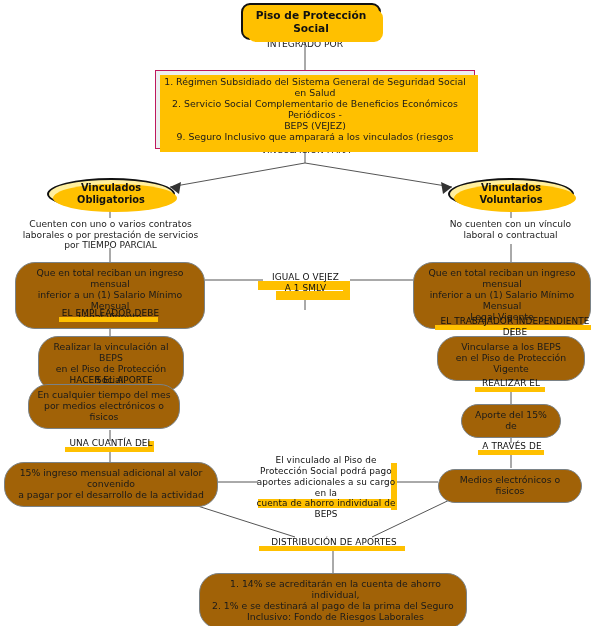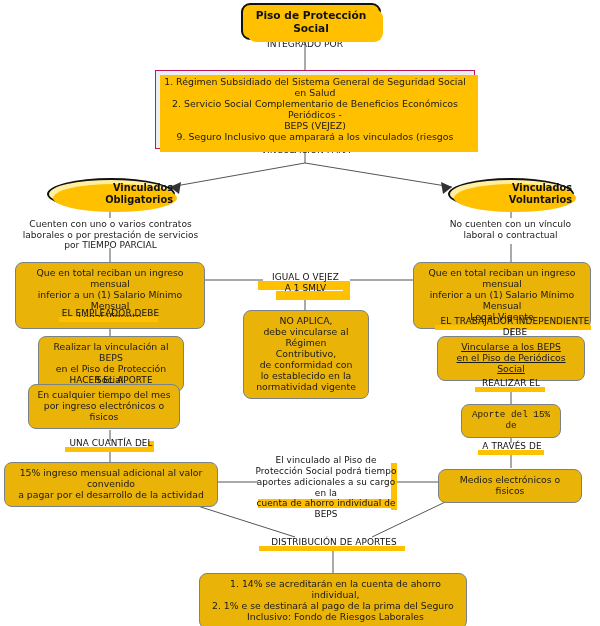--- a/index.html
+++ b/index.html
@@ -17,23 +17,23 @@
   .node{
     position:absolute;
     box-sizing:border-box;
     text-align:center;
     line-height:1.18;
     color:#1a1a1a;
   }
 
   
   .rbox{
-    background:#eab308;
+    background:#a16207;
     border:1px solid #7a8287;
-    border-radius:8px;
+    border-radius:20px;
     font-size:9.3px;
     padding:5px 7px;
     box-shadow:3px 3px 0 -1px rgba(0,0,0,0);
   }
 
   
   .sqbox{
     background:#eceff1;
     border:1px solid #be185d;
     border-radius:0;
@@ -69,21 +69,20 @@
 
   
   .ellipse{
     background:#ffef9e;
     border:2px solid #111;
     border-radius:50%;
     font-size:9.8px;
     font-weight:bold;
     display:flex;align-items:center;justify-content:center;
     color:#111;
-    text-align:right;
   }
   .ellipse::after{
     content:"";
     position:absolute;
     left:4px;right:-4px;top:4px;bottom:-4px;
     border-radius:50%;
     background:#ffc000;
     z-index:-1;
   }
 
@@ -208,67 +207,59 @@
   </div>
 
   <div class="node hl wrapz" style="left:258px;top:272px;width:95px;">
     <span class="mark" style="left:0px;top:9px;width:88px;height:9px;"></span>
     <span class="mark" style="left:85px;top:9px;width:7px;height:19px;"></span>
     <span class="mark" style="left:18px;top:19px;width:72px;height:9px;"></span>
     <div>IGUAL O VEJEZ</div>
     <div>A 1 SMLV</div>
   </div>
 
-  <div class="node rbox wrapz" style="left:243px;top:310px;width:126px;">
-    <div>NO APLICA,</div>
-    <div>debe vincularse al Régimen</div>
-    <div>Contributivo,</div>
-    <div>de conformidad con</div>
-    <div>lo establecido en la</div>
-    <div>normatividad vigente</div>
-  </div>
 
   <div class="node hl wrapz" style="left:58px;top:308px;width:105px;">
     <span class="mark" style="left:1px;top:9px;width:99px;height:5px;"></span>
     <div>EL EMPLEADOR DEBE</div>
   </div>
 
   <div class="node hl wrapz" style="left:434px;top:316px;width:162px;">
     <span class="mark" style="left:1px;top:9px;width:156px;height:5px;"></span>
     <div>EL TRABAJADOR INDEPENDIENTE DEBE</div>
   </div>
 
   <div class="node rbox wrapz" style="left:38px;top:336px;width:146px;">
     <div>Realizar la vinculación al BEPS</div>
     <div>en el Piso de Protección Social.</div>
   </div>
 
-  <div class="node rbox wrapz" style="left:437px;top:336px;width:148px;text-decoration:underline;">
+  <div class="node rbox wrapz" style="left:437px;top:336px;width:148px;">
     <div>Vincularse a los BEPS</div>
-    <div>en el Piso de Periódicos Social</div>
+    <div>en el Piso de Protección Vigente</div>
   </div>
 
   <div class="node hl wrapz" style="left:62px;top:375px;width:98px;">
     <span class="mark" style="left:83px;top:9px;width:6px;height:19px;"></span>
     <span class="mark" style="left:15px;top:19px;width:74px;height:5px;"></span>
     <div>HACER EL APORTE</div>
     <div>MENSUAL</div>
   </div>
 
   <div class="node hl wrapz" style="left:474px;top:378px;width:74px;">
     <span class="mark" style="left:1px;top:9px;width:70px;height:5px;"></span>
     <div>REALIZAR EL</div>
   </div>
 
   <div class="node rbox wrapz" style="left:28px;top:384px;width:152px;">
     <div>En cualquier tiempo del mes</div>
-    <div>por ingreso electrónicos o fisicos</div>
-  </div>
-
-  <div class="node rbox wrapz" style="left:461px;top:404px;width:100px;font-family:Liberation Mono, monospace;">
+    <div>por medios electrónicos o fisicos</div>
+  </div>
+
+  <div class="node rbox wrapz" style="left:461px;top:404px;width:100px;">
     <div>Aporte del 15% de</div>
   </div>
 
   <div class="node hl wrapz" style="left:64px;top:438px;width:94px;">
     <span class="mark" style="left:1px;top:9px;width:86px;height:5px;"></span>
     <span class="mark" style="left:84px;top:3px;width:6px;height:11px;"></span>
     <div>UNA CUANTÍA DEL</div>
   </div>
 
   <div class="node hl wrapz" style="left:477px;top:441px;width:70px;">
@@ -278,21 +269,21 @@
 
   <div class="node rbox wrapz" style="left:4px;top:462px;width:214px;">
     <div>15% ingreso mensual adicional al valor convenido</div>
     <div>a pagar por el desarrollo de la actividad</div>
   </div>
 
   <div class="node hl wrapz" style="left:255px;top:455px;width:142px;line-height:1.22;">
     <span class="mark" style="left:136px;top:8px;width:6px;height:47px;"></span>
     <span class="mark" style="left:3px;top:44px;width:136px;height:9px;"></span>
     <div>El vinculado al Piso de</div>
-    <div>Protección Social podrá tiempo</div>
+    <div>Protección Social podrá pago</div>
     <div>aportes adicionales a su cargo en la</div>
     <div>cuenta de ahorro individual de BEPS</div>
   </div>
 
   <div class="node rbox wrapz" style="left:438px;top:469px;width:144px;">Medios electrónicos o fisicos</div>
 
   <div class="node hl wrapz" style="left:258px;top:537px;width:152px;">
     <span class="mark" style="left:1px;top:9px;width:146px;height:5px;"></span>
     <div>DISTRIBUCIÓN DE APORTES</div>
   </div>

